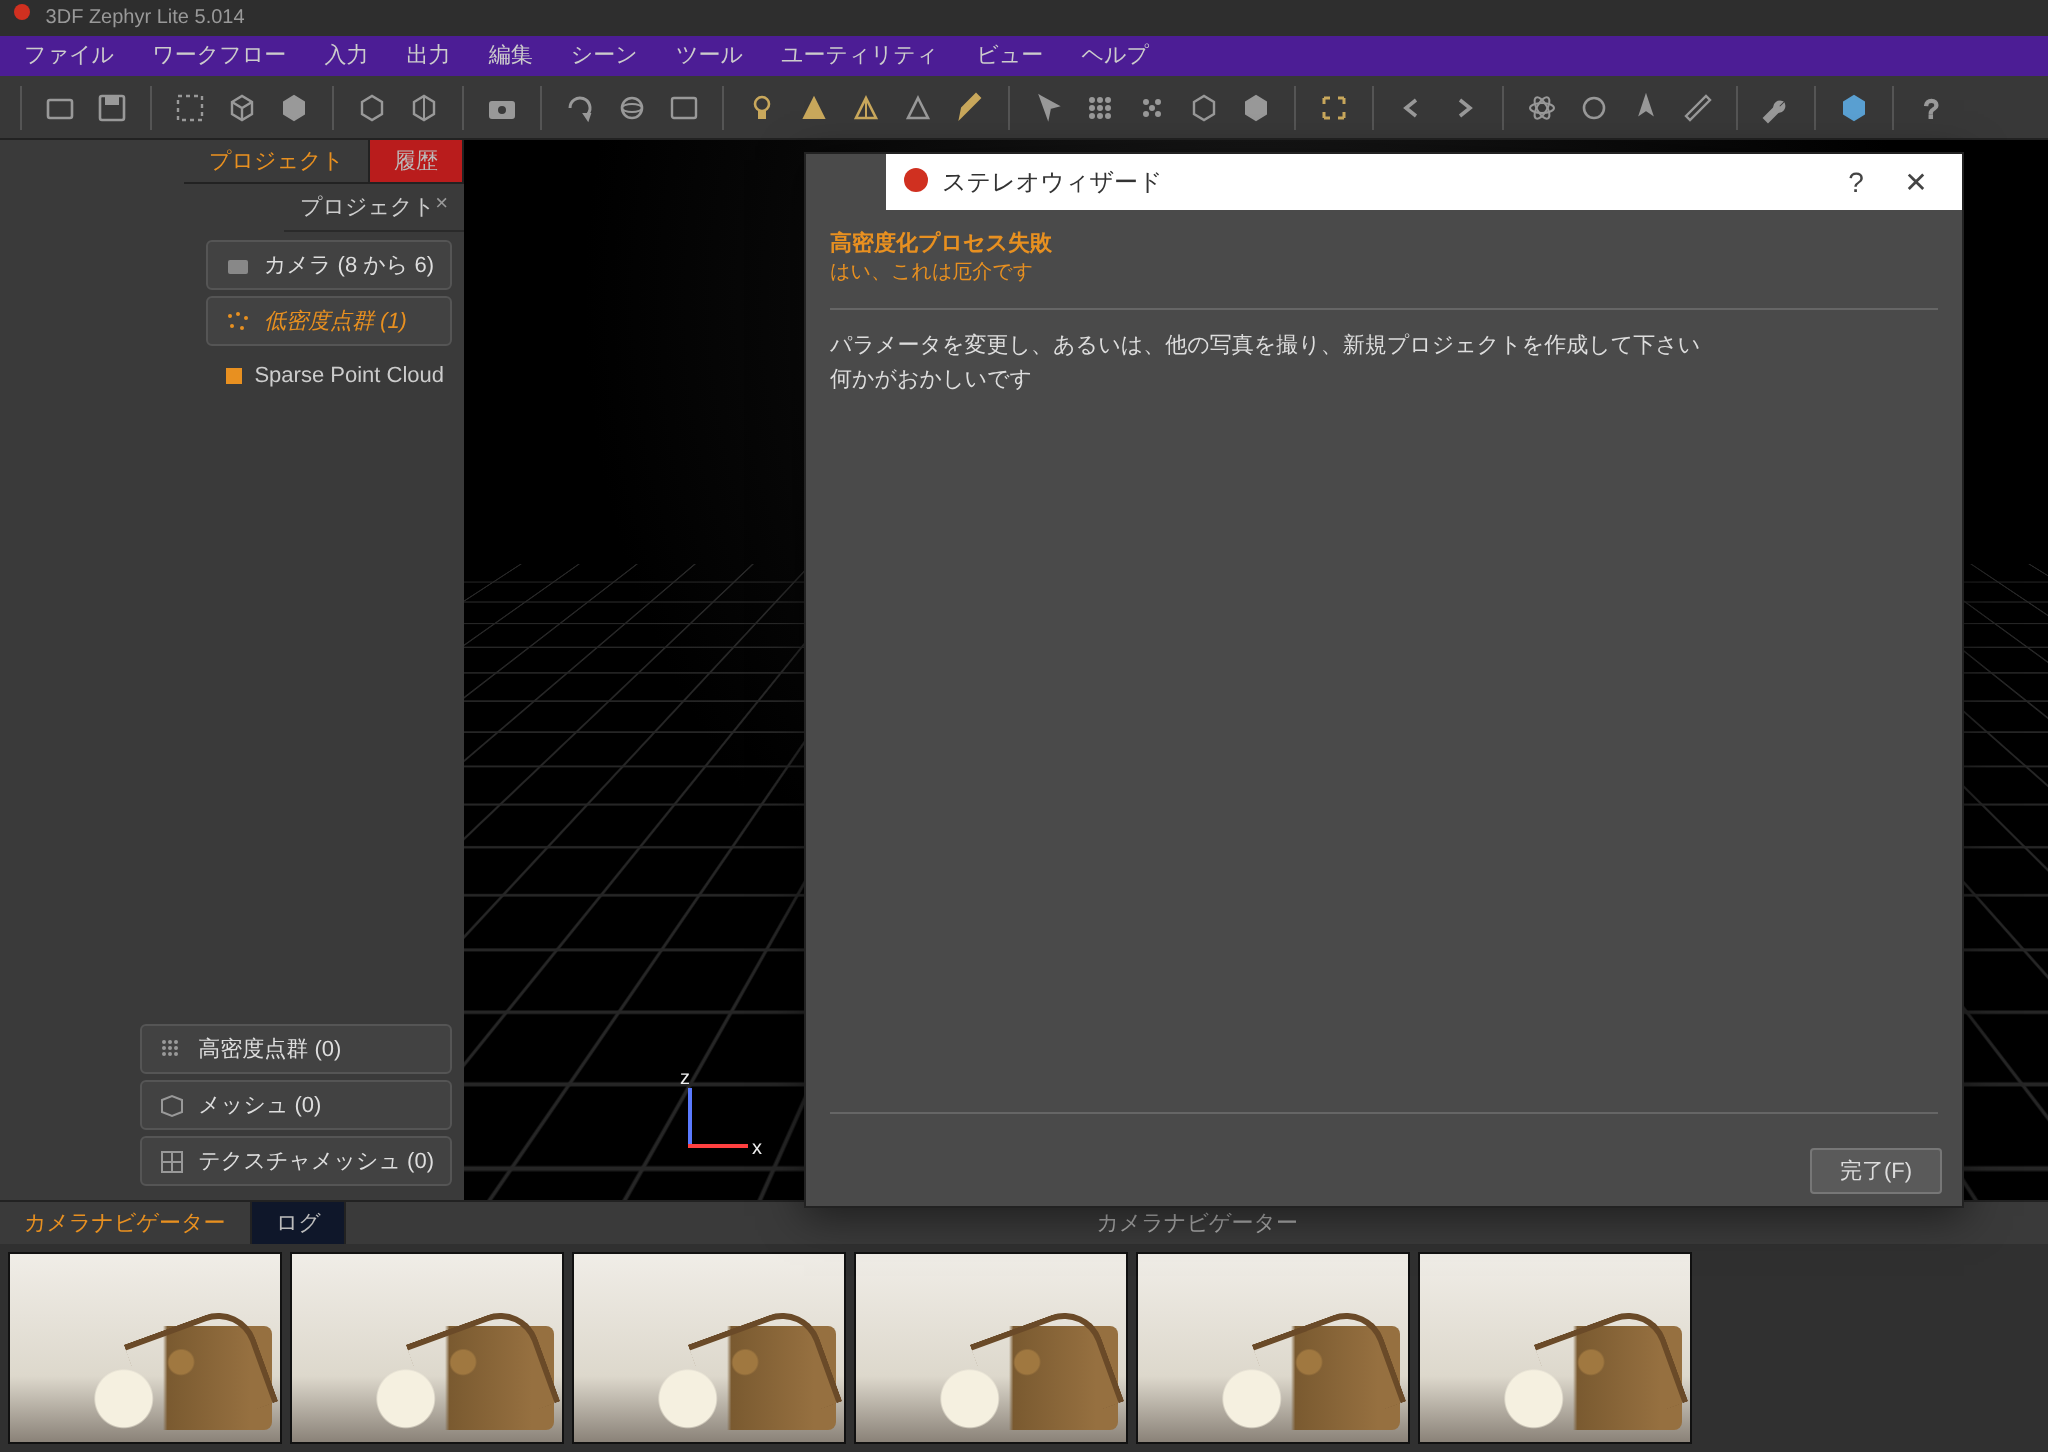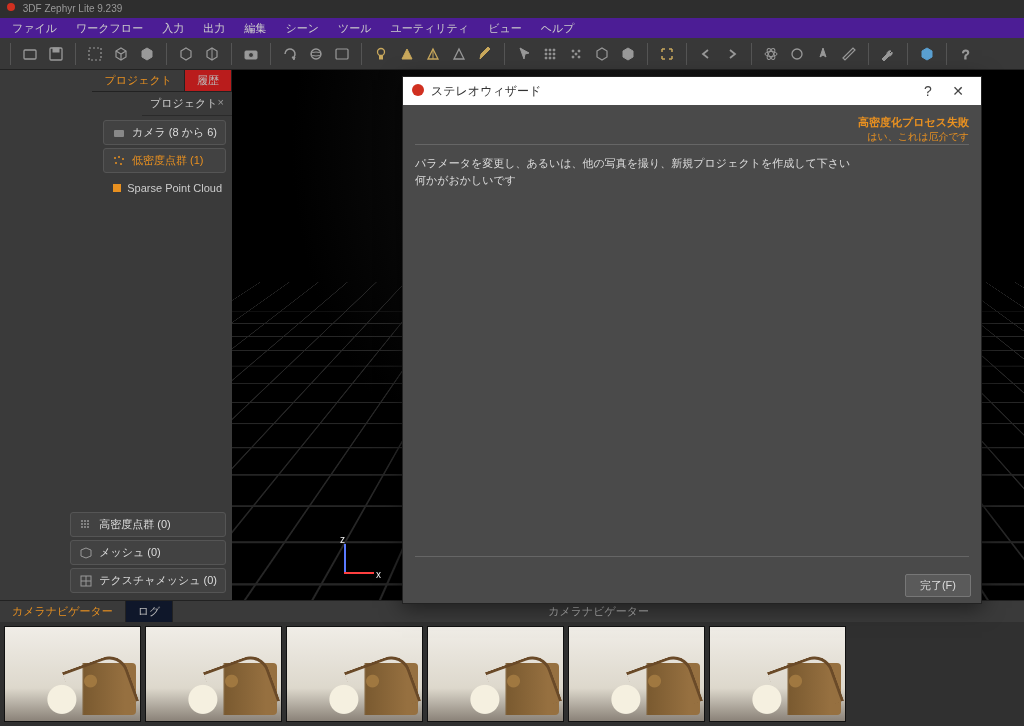--- a/index.html
+++ b/index.html
@@ -24,21 +24,21 @@
 .side { width: 232px; background: #3a3a3a; display: flex; flex-direction: column; align-items: flex-end; }
 .tabs-top { height: 22px; display: flex; border-bottom: 1px solid #222; }
 .tab { padding: 3px 12px; background: #b91c1c; color: #bbb; font-size: 11px; border-right: 1px solid #222; }
 .tab.active { background: #3a3a3a; color: #e89020; }
 
 .panel-hdr { padding: 4px 8px; color: #ccc; display: flex; justify-content: space-between; border-bottom: 1px solid #2a2a2a; }
 .panel-hdr .x { color: #999; cursor: pointer; }
 
 .list { padding: 4px 6px; flex: 0 0 auto; }
 .list-item { padding: 4px 8px; border: 1px solid #555; border-radius: 3px; background: #424242; margin-bottom: 3px; color: #ddd; display: flex; align-items: center; gap: 6px; }
-.list-item.sel { color: #e89020; }
+.list-item.sel { color: #e89020; font-style: italic; }
 .list-item .icon { width: 14px; height: 14px; display: inline-block; }
 
 .mid-flex { flex: 1; }
 .status-item { padding: 2px 10px; color: #ccc; display: flex; align-items: center; gap: 6px; }
 .status-item .sq { width: 8px; height: 8px; background: #e89020; }
 
 .list-bottom { padding: 4px 6px; }
 
 .viewport { flex: 1; background: radial-gradient(ellipse at 50% 15%, #1a1a1a 0%, #000 60%); position: relative; overflow: hidden; }
 .grid-plane { position: absolute; left: 0; right: 0; bottom: 0; top: 40%; background-image: repeating-linear-gradient(to right, transparent 0, transparent 28px, #444 28px, #444 29px), repeating-linear-gradient(to bottom, transparent 0, transparent 18px, #444 18px, #444 19px); transform: perspective(450px) rotateX(62deg); transform-origin: top center; opacity: .55; }
@@ -53,42 +53,42 @@
 .btab.active { background: #3a3a3a; color: #e89020; }
 .btab-right { flex: 1; text-align: center; color: #aaa; padding: 3px; }
 
 .thumbs { height: 104px; background: #303030; display: flex; gap: 4px; padding: 4px; }
 .thumb { width: 137px; height: 96px; background: linear-gradient(#f0ede7 0%, #ddd8cc 65%, #8a8278 100%); position: relative; border: 1px solid #111; }
 .thumb::before { content: ''; position: absolute; left: 22px; right: 4px; bottom: 6px; height: 52px; background: radial-gradient(circle at 32% 70%, #f5f0e0 0 14px, transparent 15px), linear-gradient(90deg, transparent 50%, #7a5a30 52%, #967040 90%); border-radius: 4px; }
 .thumb::after { content: ''; position: absolute; right: 8px; bottom: 8px; width: 60px; height: 50px; background: radial-gradient(ellipse at 40% 30%, #a07840 0 6px, transparent 7px); border-top: 3px solid #6a4a28; border-right: 3px solid #6a4a28; border-radius: 0 20px 0 0; transform: rotate(-20deg); }
 
 
 .dialog { position: absolute; left: 402px; top: 76px; width: 580px; height: 528px; background: #4a4a4a; border: 1px solid #222; box-shadow: 0 4px 20px rgba(0,0,0,.5); display: flex; flex-direction: column; }
-.dlg-title { height: 28px; background: #fff; color: #333; display: flex; align-items: center; padding: 0 8px; font-size: 12px; }
+.dlg-title { height: 28px; background: #fff; color: #333; display: flex; align-items: center; padding: 0 8px; font-size: 12px; margin-left: 40px; }
 .dlg-title .zi { margin-right: 6px; }
 .dlg-title .sp { flex: 1; }
 .dlg-title .b { width: 30px; text-align: center; color: #444; cursor: pointer; font-size: 14px; }
 .dlg-body { flex: 1; padding: 10px 12px; color: #ccc; font-size: 11px; display: flex; flex-direction: column; }
-.dlg-head { text-align: right; line-height: 1.4; }
+.dlg-head { text-align: left; margin-bottom: 10px; line-height: 1.4; }
 .dlg-head .l1 { color: #e89020; font-weight: bold; }
 .dlg-head .l2 { color: #e89020; font-size: 10px; }
 .dlg-sep { height: 1px; background: #666; margin-bottom: 10px; }
 .dlg-text { color: #ddd; line-height: 1.5; flex: 1; }
 .dlg-sep2 { height: 1px; background: #666; margin-top: 10px; }
 .dlg-foot { height: 36px; display: flex; justify-content: flex-end; align-items: center; padding: 0 10px; }
 .dlg-btn { padding: 3px 14px; background: #5a5a5a; border: 1px solid #777; color: #ddd; font-size: 11px; cursor: pointer; border-radius: 2px; }
 </style>
 </head>
 <body>
 
 <div class="title-bar">
   <span class="icon-svg"><svg width="10" height="10">
         <circle cx="5" cy="5" r="4" fill="#d03020"></circle>
       </svg></span>
-  <span>3DF Zephyr Lite 9.239</span>
+  <span>3DF Zephyr Lite 5.014</span>
 </div>
 
 <div class="menu-bar">
   <span>ファイル</span>
   <span>ワークフロー</span>
   <span>入力</span>
   <span>出力</span>
   <span>編集</span>
   <span>シーン</span>
   <span>ツール</span>

